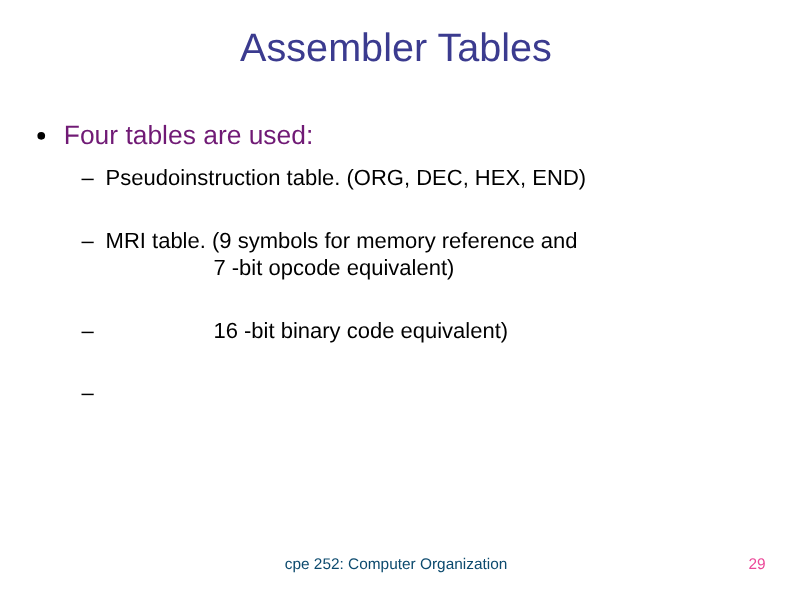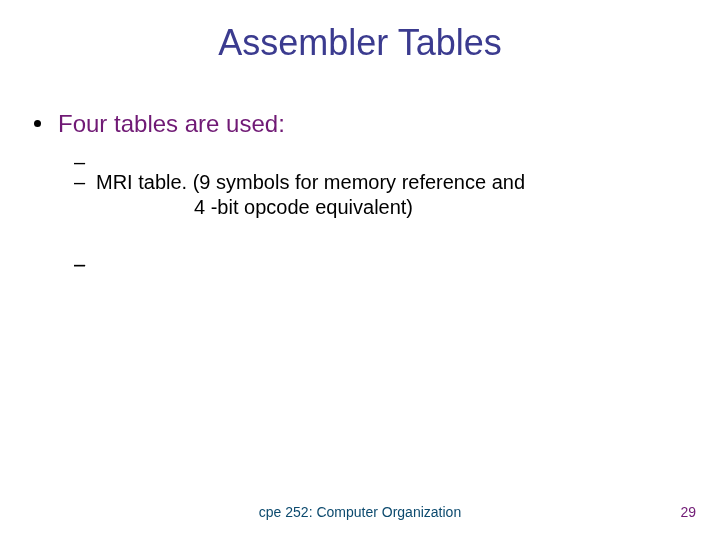--- a/index.html
+++ b/index.html
@@ -68,48 +68,50 @@
     bottom: 20px;
     text-align: center;
     font-size: 14px;
     color: #0c4a6e;
   }
   .footer-page {
     position: absolute;
     right: 24px;
     bottom: 20px;
     font-size: 14px;
-    color: #701a75;
+    color: #ec4899;
   }
 </style>
 </head>
 <body>
 
 <div class="slide">
   <h1 class="title">Assembler Tables</h1>
 
   <div class="content">
 
     <div class="level1">
       <span class="bullet"></span>
       <span>Four tables are used:</span>
     </div>
 
     <div class="level2">
       <span class="dash">–</span>
+      <span>Pseudoinstruction table. (ORG, DEC, HEX, END)</span>
     </div>
 
     <div class="level2">
       <span class="dash">–</span>
       <span>MRI table. (9 symbols for memory reference and</span>
-      <span class="cont">4 -bit opcode equivalent)</span>
+      <span class="cont">7 -bit opcode equivalent)</span>
     </div>
 
     <div class="level2">
       <span class="dash">–</span>
+      <span class="cont">16 -bit binary code equivalent)</span>
     </div>
 
     <div class="level2">
       <span class="dash">–</span>
     </div>
 
   </div>
 
   <div class="footer-course">cpe 252: Computer Organization</div>
   <div class="footer-page">29</div>

